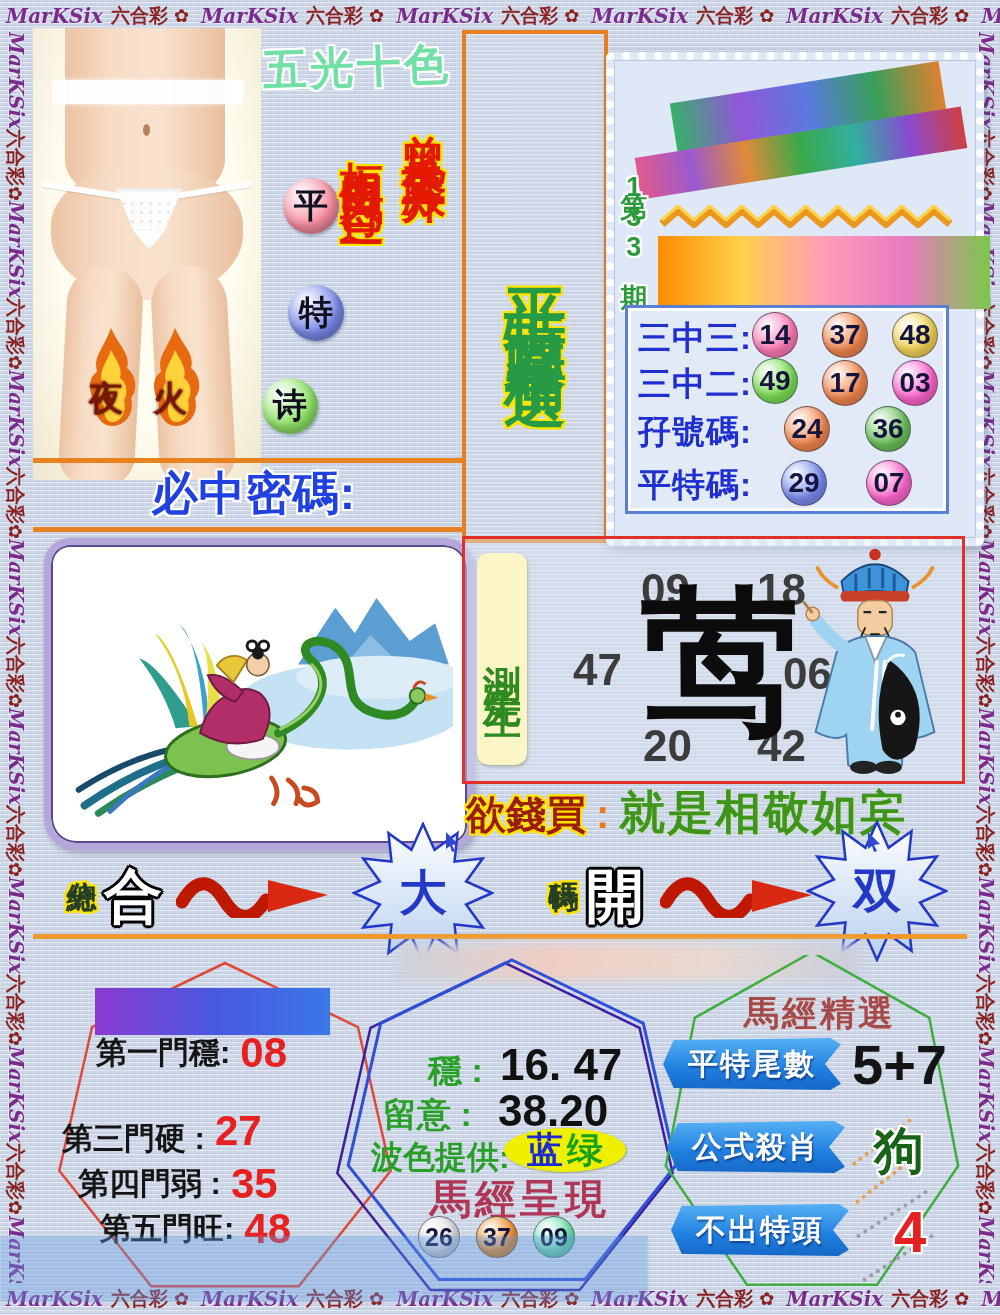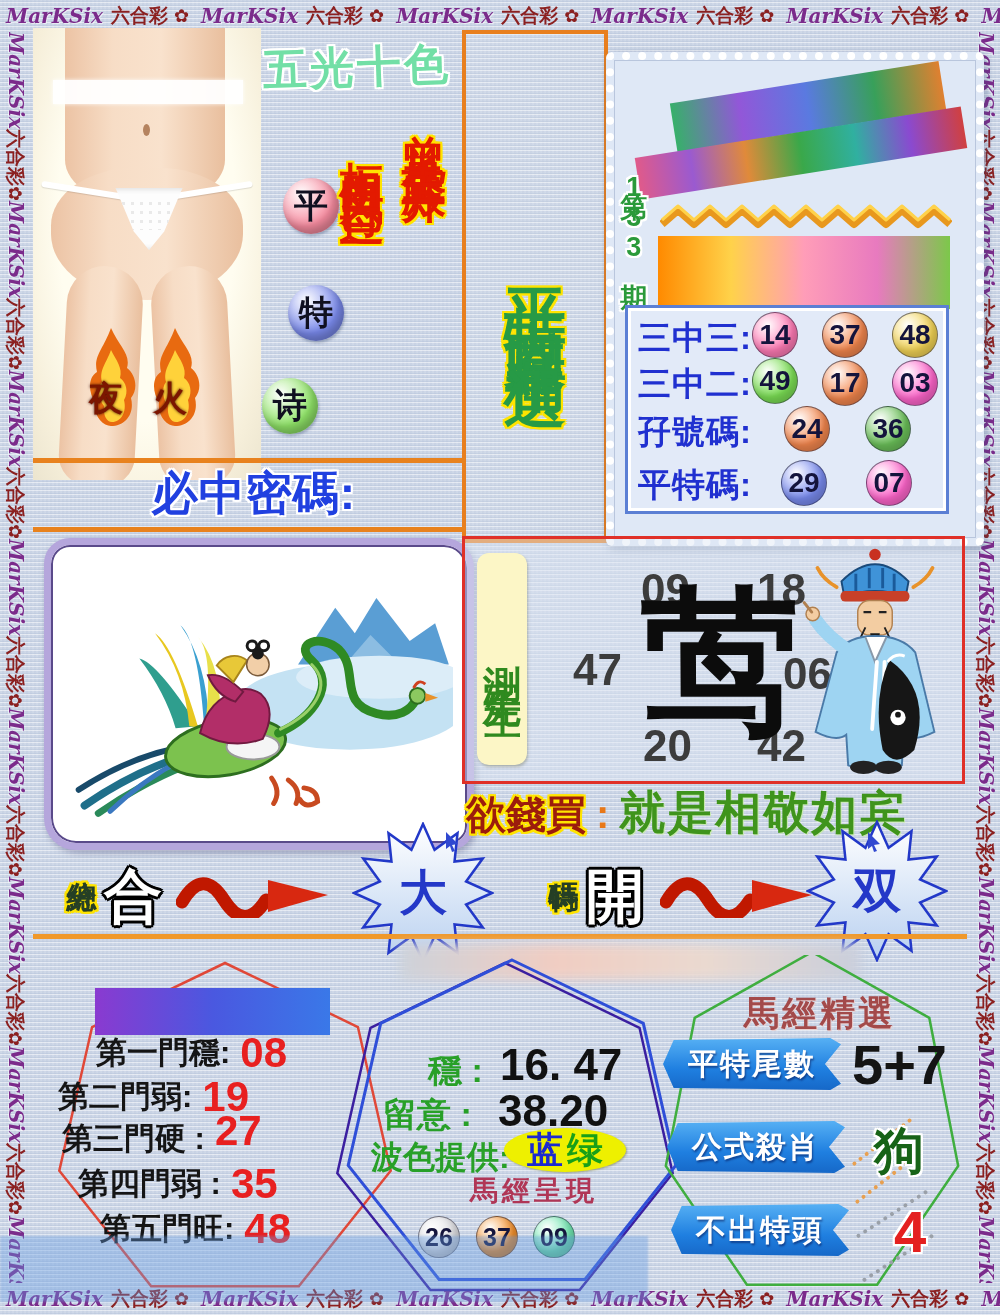--- a/index.html
+++ b/index.html
@@ -49,21 +49,21 @@
   .titlebox{left:462px;top:30px;width:138px;height:505px;border:4px solid #e87f1e;display:flex;align-items:center;justify-content:center;background:rgba(255,255,255,.06);}
   .titletext{font-size:62px;font-weight:bold;color:#279a46;letter-spacing:16px;line-height:1;}
   
   .stamp{left:606px;top:52px;width:362px;height:478px;background:#dfe8f6;border:8px dotted #fff;border-radius:6px;box-shadow:2px 3px 8px rgba(60,80,120,.4), inset 0 0 0 1px #b9c6dd;}
   .prov1{left:58px;top:22px;width:272px;text-align:center;font-size:36px;font-weight:bold;transform:rotate(-9deg);letter-spacing:4px;
     background:linear-gradient(90deg,#37b06a,#9257d8,#5a7ae0,#38a05a,#e08030);}
   .prov2{left:22px;top:72px;width:330px;text-align:center;font-size:31px;font-weight:bold;transform:rotate(-9deg);letter-spacing:2px;
     background:linear-gradient(90deg,#e05a8a,#9a5ad0,#e08a3a,#3aa84a,#30b0a0,#8a4ad0,#d04040);}
   .issue{left:4px;top:112px;height:150px;font-size:27px;font-weight:bold;color:#2a9a3a;line-height:1.1;}
   .headline{left:44px;top:176px;width:292px;font-size:54px;font-weight:bold;letter-spacing:2px;white-space:nowrap;
-    background:linear-gradient(90deg,#ff8a00,#ffd24a,#ff9db8,#e87abf,#7cc84a);}
+    background:linear-gradient(90deg,#ff8a00,#ffd24a,#ff9db8,#e87abf,#7cc84a);padding-left:40px;}
   .numbox{left:11px;top:245px;width:318px;height:203px;background:#e2eaf8;border:3px solid #5b7fd4;box-shadow:inset 0 0 0 3px #fff;}
   .srow-label{position:absolute;left:10px;font-size:33px;font-weight:bold;color:#2030d0;letter-spacing:1px;}
   .ball{position:absolute;width:44px;height:44px;border-radius:50%;display:flex;align-items:center;justify-content:center;
     font-weight:bold;font-size:28px;color:#14143c;border:1px solid rgba(20,20,40,.55);box-shadow:inset -4px -6px 8px rgba(0,0,0,.22);}
   
   .pwrow{left:33px;top:458px;width:432px;height:74px;border-top:5px solid #e8821e;border-bottom:5px solid #e8821e;
     display:flex;align-items:center;padding-left:10px;box-sizing:border-box;flex-direction:column;}
   .pwlabel{font-size:46px;font-weight:bold;color:#2040e0;letter-spacing:1px;}
   .pw-digit{font-size:56px;font-weight:bold;font-style:italic;margin-left:4px;text-shadow:2px 2px 0 rgba(0,0,0,.45);}
   
@@ -91,21 +91,21 @@
     background:linear-gradient(90deg,#8a3ad0,#4a58e0,#3a78e8);}
   .an-row{position:absolute;display:flex;align-items:flex-end;white-space:nowrap;}
   .an-label{font-size:31px;font-weight:bold;color:#151515;}
   .an-value{font-size:42px;font-weight:bold;color:#e82020;margin-left:10px;line-height:1;}
   .fo-title{left:420px;top:988px;width:190px;text-align:center;font-size:36px;font-weight:bold;color:#f7a62a;letter-spacing:4px;}
   .fo-label{position:absolute;font-size:34px;font-weight:bold;color:#28a028;white-space:nowrap;}
   .fo-value{position:absolute;font-size:44px;font-weight:bold;color:#111;white-space:nowrap;}
   .fo-ellipse{left:504px;top:1128px;width:122px;height:44px;background:#eef000;border-radius:50%;display:flex;align-items:center;justify-content:center;gap:4px;box-shadow:1px 1px 2px rgba(90,90,0,.4);}
   .fo-ellipse .c1{font-size:36px;font-weight:bold;color:#1c2ad0;}
   .fo-ellipse .c2{font-size:36px;font-weight:bold;color:#18a018;}
-  .fo-present{left:430px;top:1172px;font-size:28px;font-weight:bold;color:#b03656;letter-spacing:4px;margin-left:40px;}
+  .fo-present{left:430px;top:1172px;font-size:41px;font-weight:bold;color:#b03656;letter-spacing:4px;}
   .smallball{width:40px;height:40px;font-size:25px;}
   .se-title{left:735px;top:990px;width:170px;text-align:center;font-size:35px;font-weight:bold;color:#a34a4a;letter-spacing:3px;text-shadow:1px 1px 0 #e8d0d0;}
   .ribbon{position:absolute;width:178px;height:52px;background:linear-gradient(180deg,#56b0f4,#1f7fe0 60%,#1668c8);
     clip-path:polygon(0 50%,6% 4%,94% 0,100% 12%,91% 50%,100% 88%,94% 100%,6% 96%);
     display:flex;align-items:center;justify-content:center;color:#fff;font-weight:bold;font-size:30px;letter-spacing:2px;text-shadow:1px 2px 2px rgba(0,0,60,.45);}
   .rib-val{position:absolute;font-weight:bold;white-space:nowrap;}
   .dotline{position:absolute;border-top:4px dotted #e8a050;}
   .dotline.gray{border-top:4px dotted #9aa0a8;}
   
   .overlay-blue{left:0;top:1236px;width:648px;height:66px;background:rgba(100,155,225,.38);filter:blur(1px);z-index:39;}
@@ -350,24 +350,20 @@
     <polygon points="505,8 639.5,72.8 672.7,218.3 579.6,335 430.4,335 337.3,218.3 370.5,72.8" fill="none" stroke="#3b1fa0" stroke-width="2.5"></polygon>
     <polygon points="512,5 643.3,68.3 675.8,210.4 584.9,324.4 439.1,324.4 348.2,210.4 380.7,68.3" fill="none" stroke="#2f4fd8" stroke-width="3"></polygon>
     <polygon points="812,-3 929.3,62.9 958.2,210.9 877.1,329.7 746.9,329.7 665.8,210.9 694.7,62.9" fill="none" stroke="#3fae3f" stroke-width="2.5"></polygon>
   </svg>
 
   <div class="abs an-title grad-text">旺弱門分析</div>
   <div class="an-row" style="left:96px;top:1032px;">
     <span class="an-label">第一門穩:</span>
     <span class="an-value">08</span>
   </div>
-  <div class="an-row" style="left:58px;top:1076px;">
-    <span class="an-label">第二門弱:</span>
-    <span class="an-value">19</span>
-  </div>
   <div class="an-row" style="left:62px;top:1118px;">
     <span class="an-label">第三門硬 :</span>
     <span class="an-value" style="transform:translateY(-8px);">27</span>
   </div>
   <div class="an-row" style="left:78px;top:1163px;">
     <span class="an-label">第四門弱 :</span>
     <span class="an-value">35</span>
   </div>
   <div class="an-row" style="left:100px;top:1208px;">
     <span class="an-label">第五門旺:</span>

